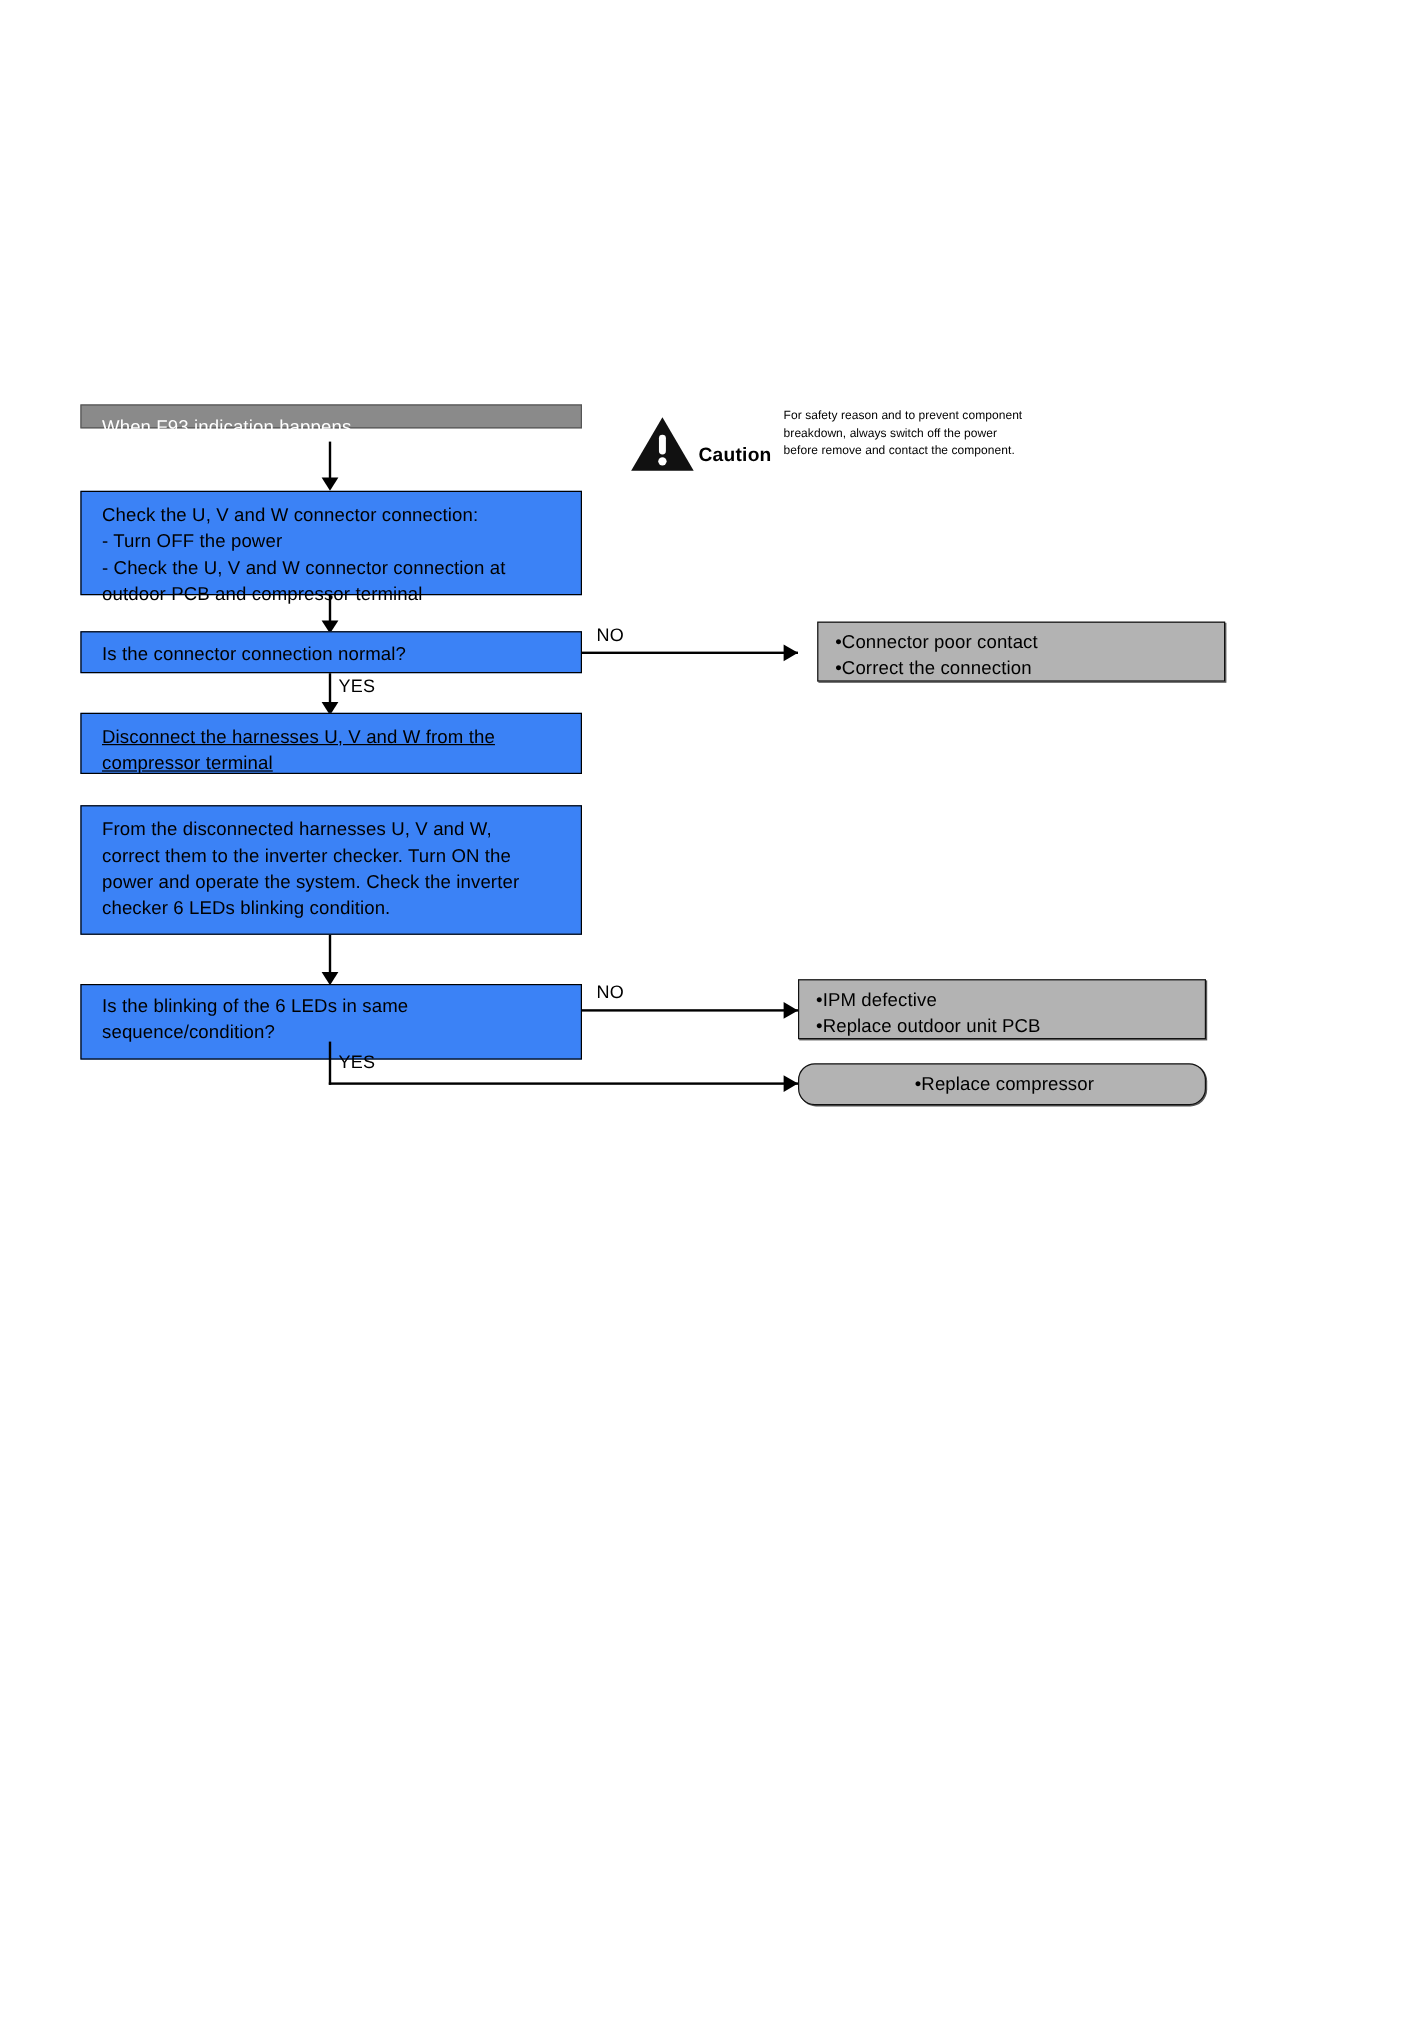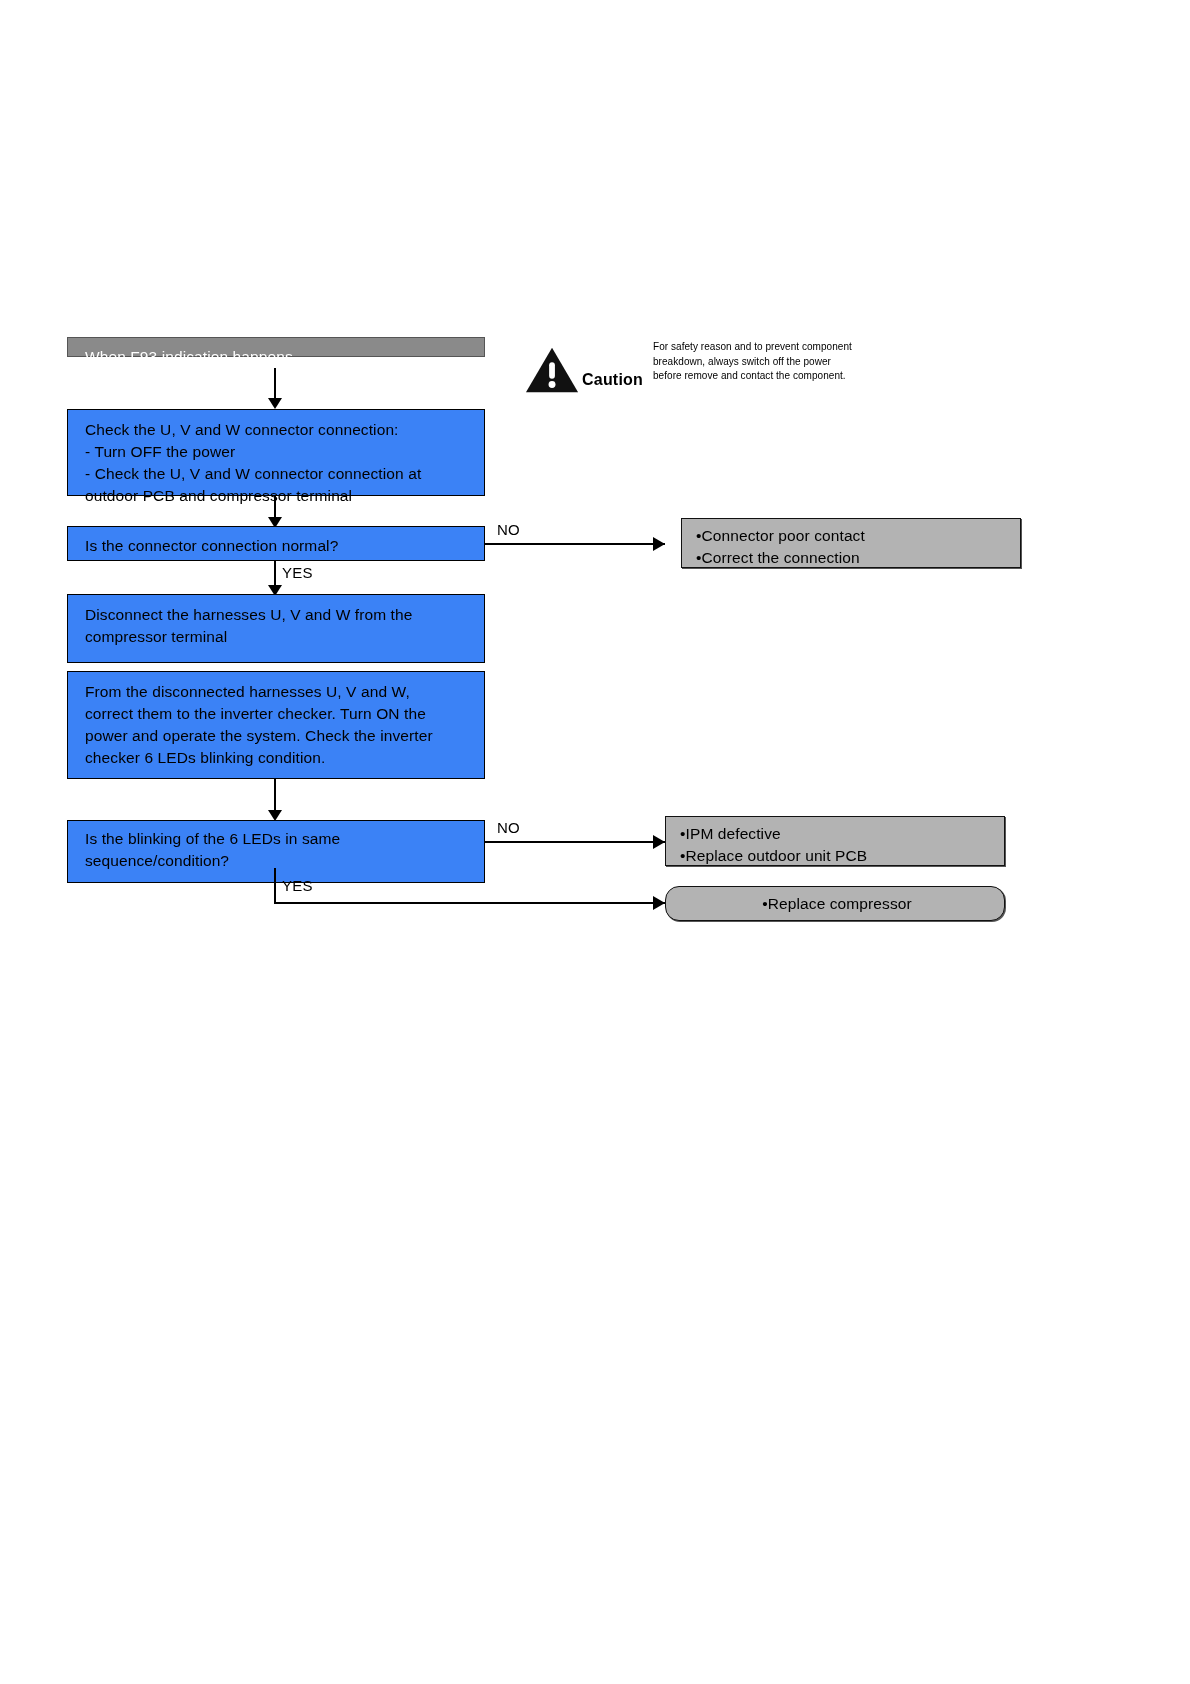--- a/index.html
+++ b/index.html
@@ -176,21 +176,21 @@
 
   <div class="vline" style="left:274px; top:561px; height:31px;"></div>
   <div class="arrow-down" style="left:268px; top:585px;"></div>
   <div class="edge-label" style="left:282px; top:564px;">YES</div>
 
   <div class="node gray" style="left:665px; top:518px; width:340px; height:50px; padding:6px 10px 6px 14px;margin-left:16px;">
     <p class="bullet-line">•<span>Connector poor contact</span></p>
     <p class="bullet-line">•<span>Correct the connection</span></p>
   </div>
 
-  <div class="node justify" style="left:67px; top:594px; width:418px; height:69px;">
+  <div class="node justify" style="left:67px; top:594px; width:418px; height:51px;text-decoration:underline;">
     <p>Disconnect  the  harnesses  U,  V  and  W  from  the</p>
     <p>compressor terminal</p>
   </div>
 
   <div class="node justify" style="left:67px; top:671px; width:418px; height:108px;">
     <p>From   the   disconnected   harnesses   U,   V   and   W,</p>
     <p>correct  them  to  the  inverter  checker.  Turn  ON  the</p>
     <p>power  and  operate  the  system.  Check  the  inverter</p>
     <p>checker 6 LEDs blinking condition.</p>
   </div>

